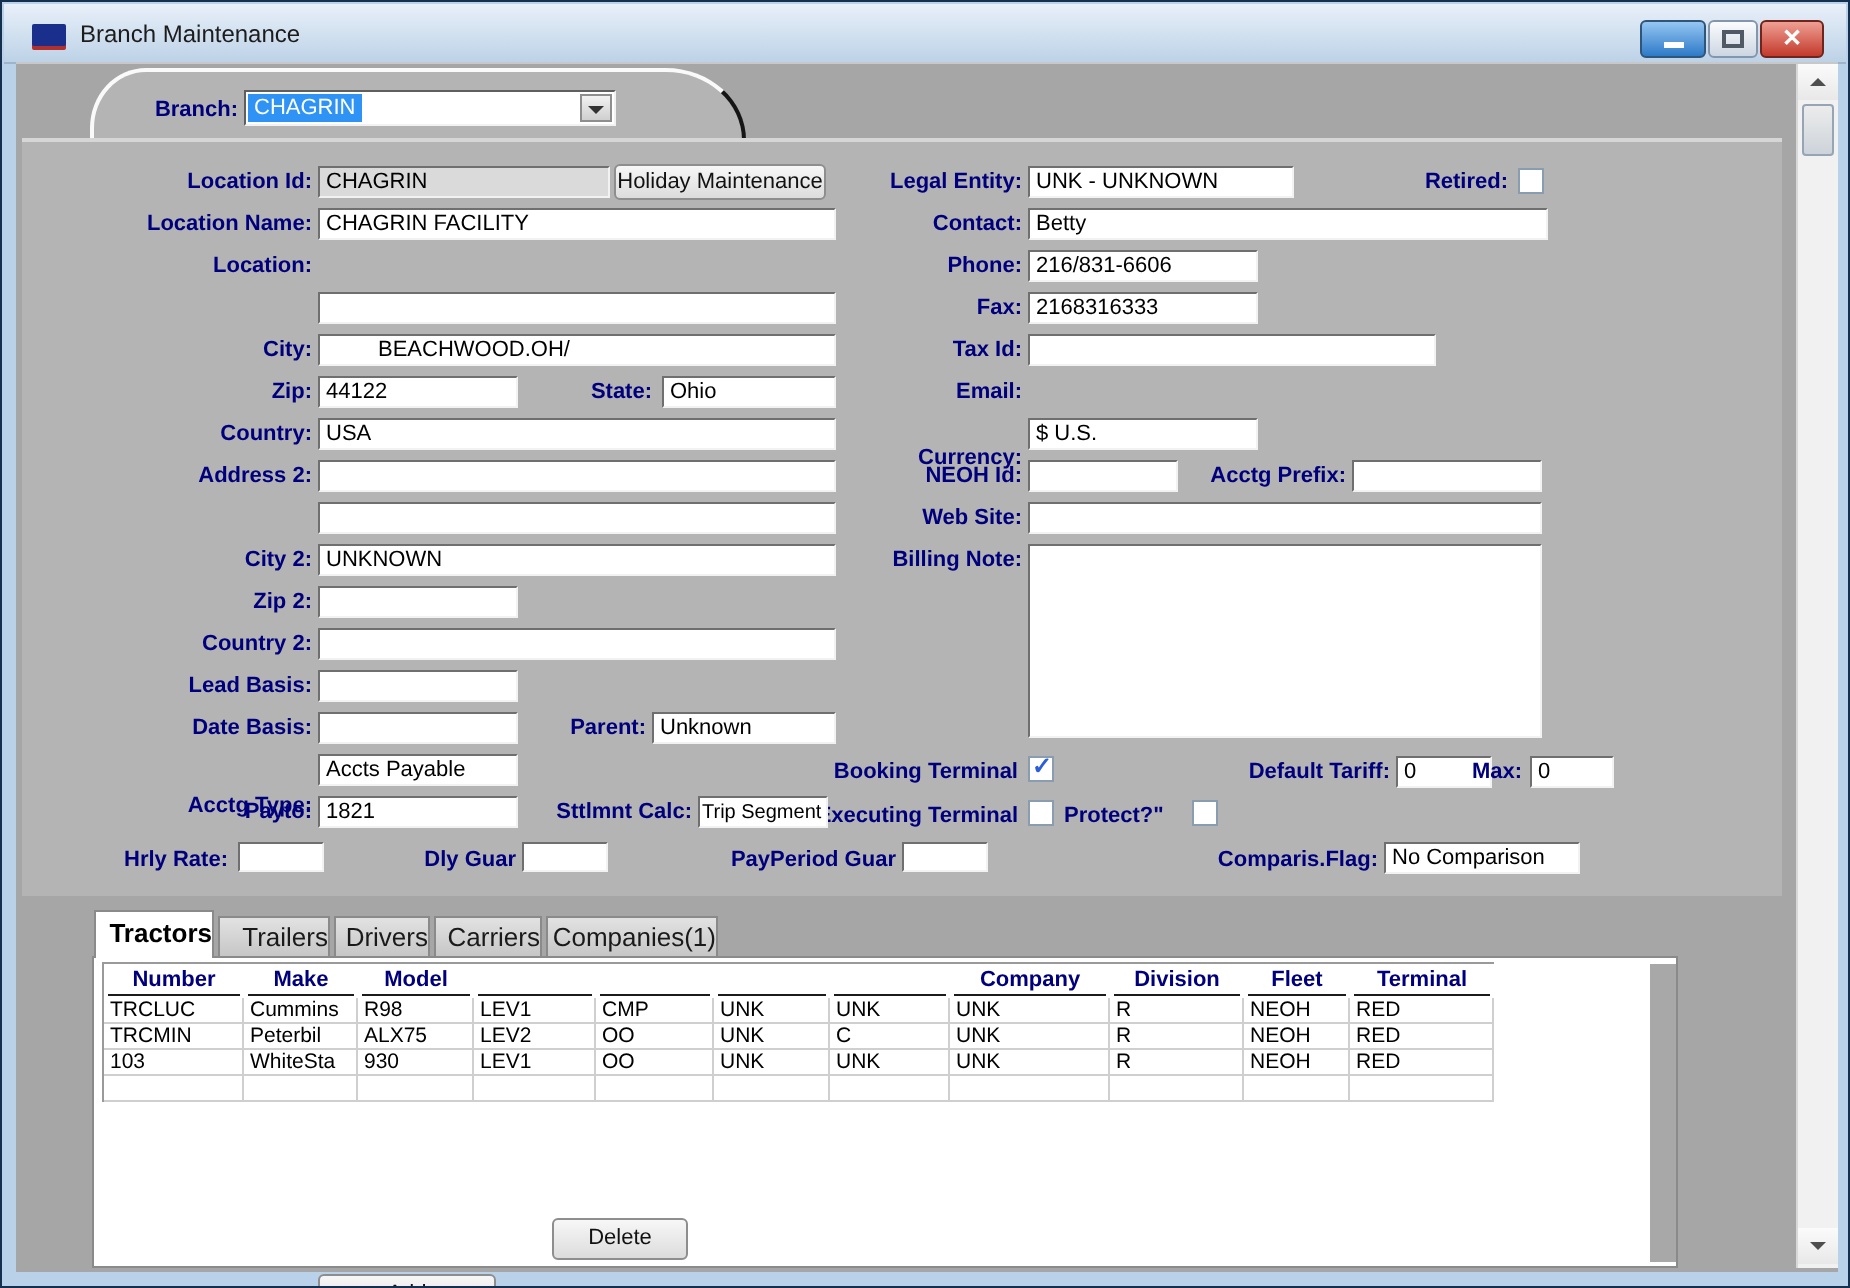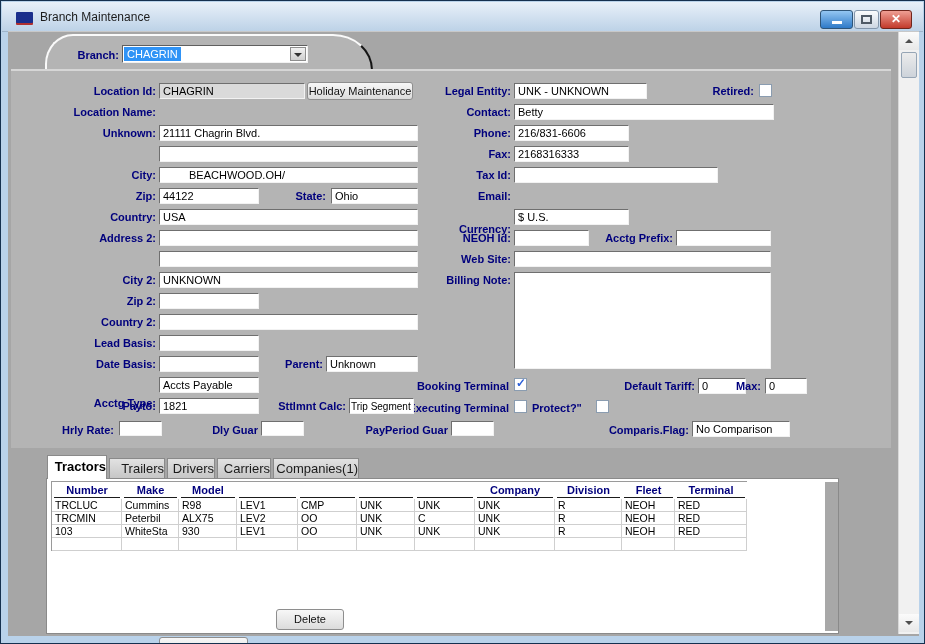--- a/index.html
+++ b/index.html
@@ -78,23 +78,23 @@
     <span class="dropbtn"></span>
   </div>
 
   <div class="panel"></div>
 
   <div class="lbl" style="left:20px;top:84px;width:135px;">Location Id:</div>
   <input class="fld dis" style="left: 158px; top: 82px; width: 146px;" value="CHAGRIN">
   <div class="pbtn" style="left:306px;top:81px;width:106px;height:18px;line-height:16px;">Holiday Maintenance</div>
 
   <div class="lbl" style="left:20px;top:105px;width:135px;">Location Name:</div>
-
-  <div class="lbl" style="left:20px;top:126px;width:135px;">Unknown:</div>
-  <input class="fld" style="left: 158px; top: 124px; width: 259px;" value="21111 Chagrin Blvd.">
+  <input class="fld" style="left: 158px; top: 103px; width: 259px;" value="CHAGRIN FACILITY">
+
+  <div class="lbl" style="left:20px;top:126px;width:135px;">Location:</div>
   <input class="fld" style="left: 158px; top: 145px; width: 259px;" value="">
 
   <div class="lbl" style="left:20px;top:168px;width:135px;">City:</div>
   <input class="fld" style="left: 158px; top: 166px; width: 259px; padding-left: 29px;" value="BEACHWOOD.OH/">
 
   <div class="lbl" style="left:20px;top:189px;width:135px;">Zip:</div>
   <input class="fld" style="left: 158px; top: 187px; width: 100px;" value="44122">
   <div class="lbl" style="left:245px;top:189px;width:80px;">State:</div>
   <input class="fld" style="left: 330px; top: 187px; width: 87px;" value="Ohio">
 

